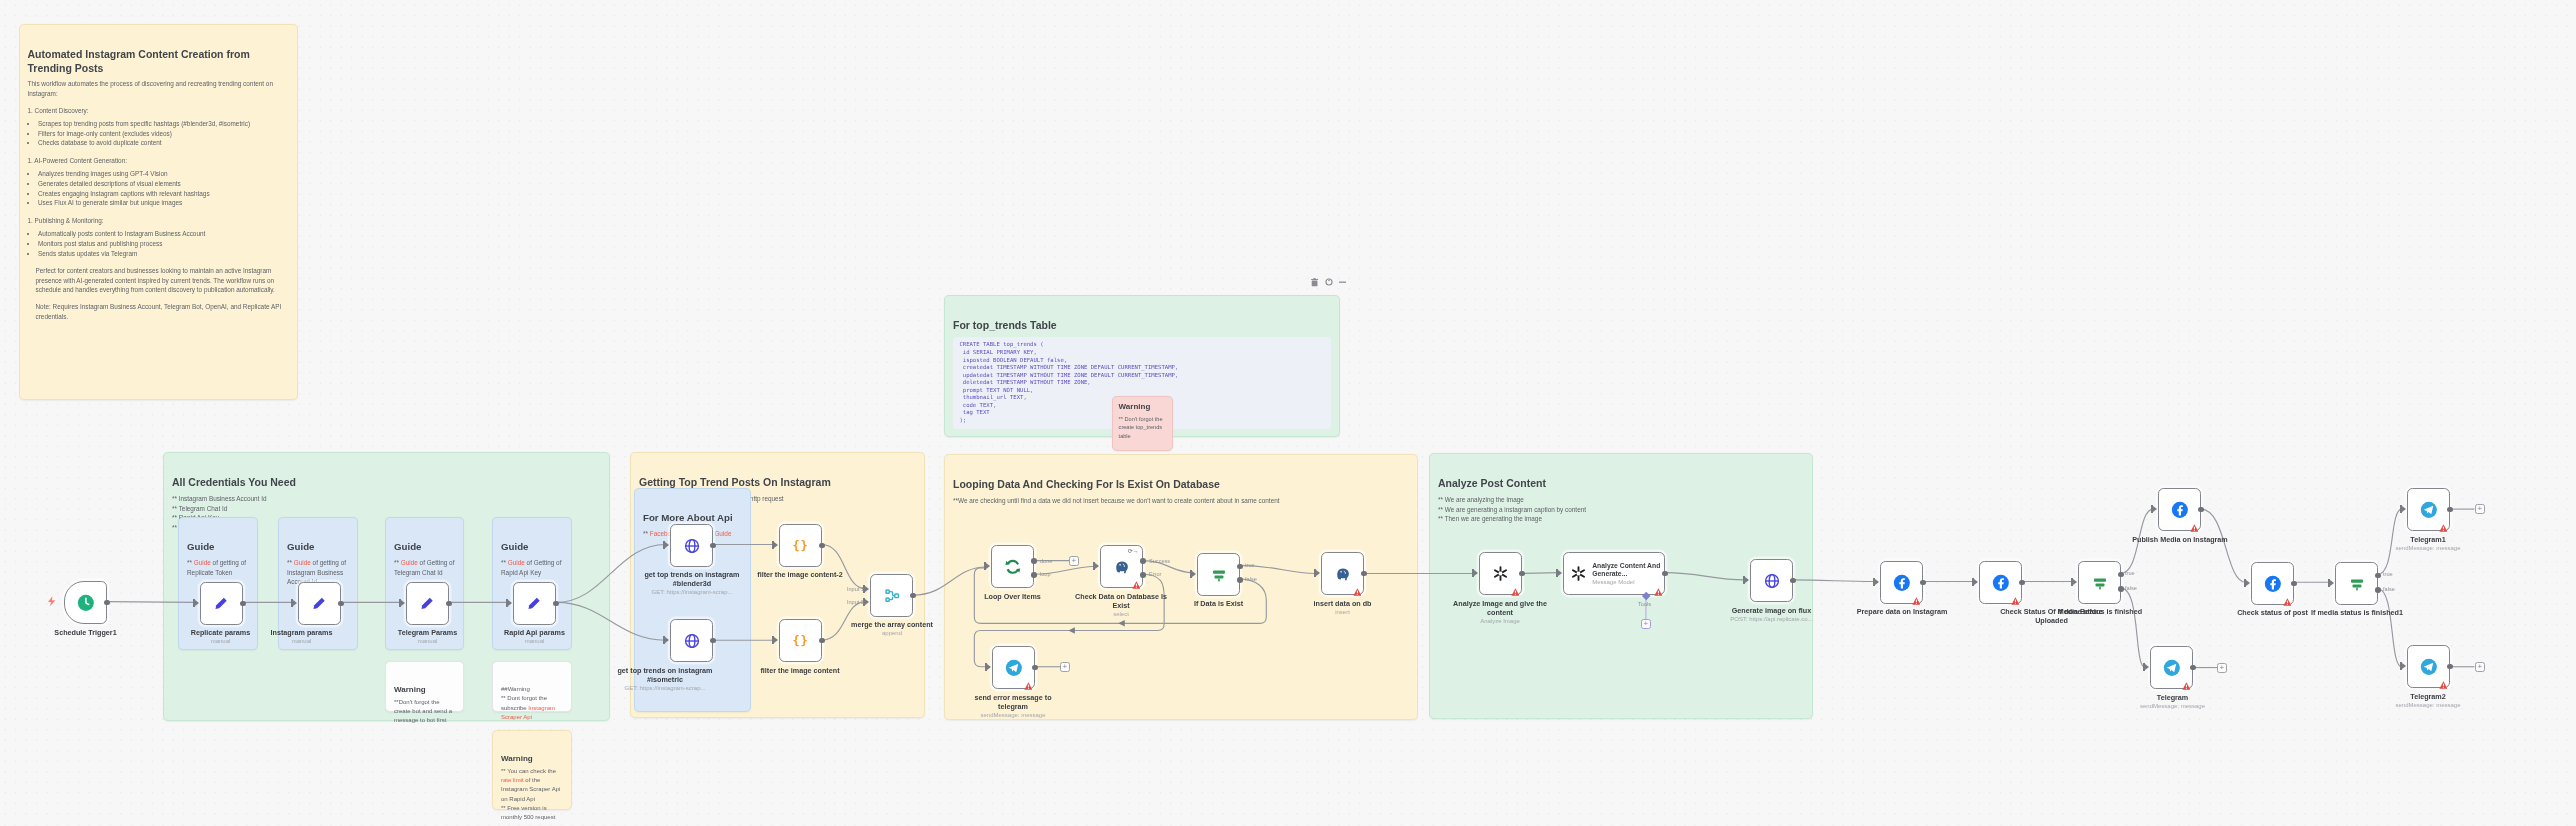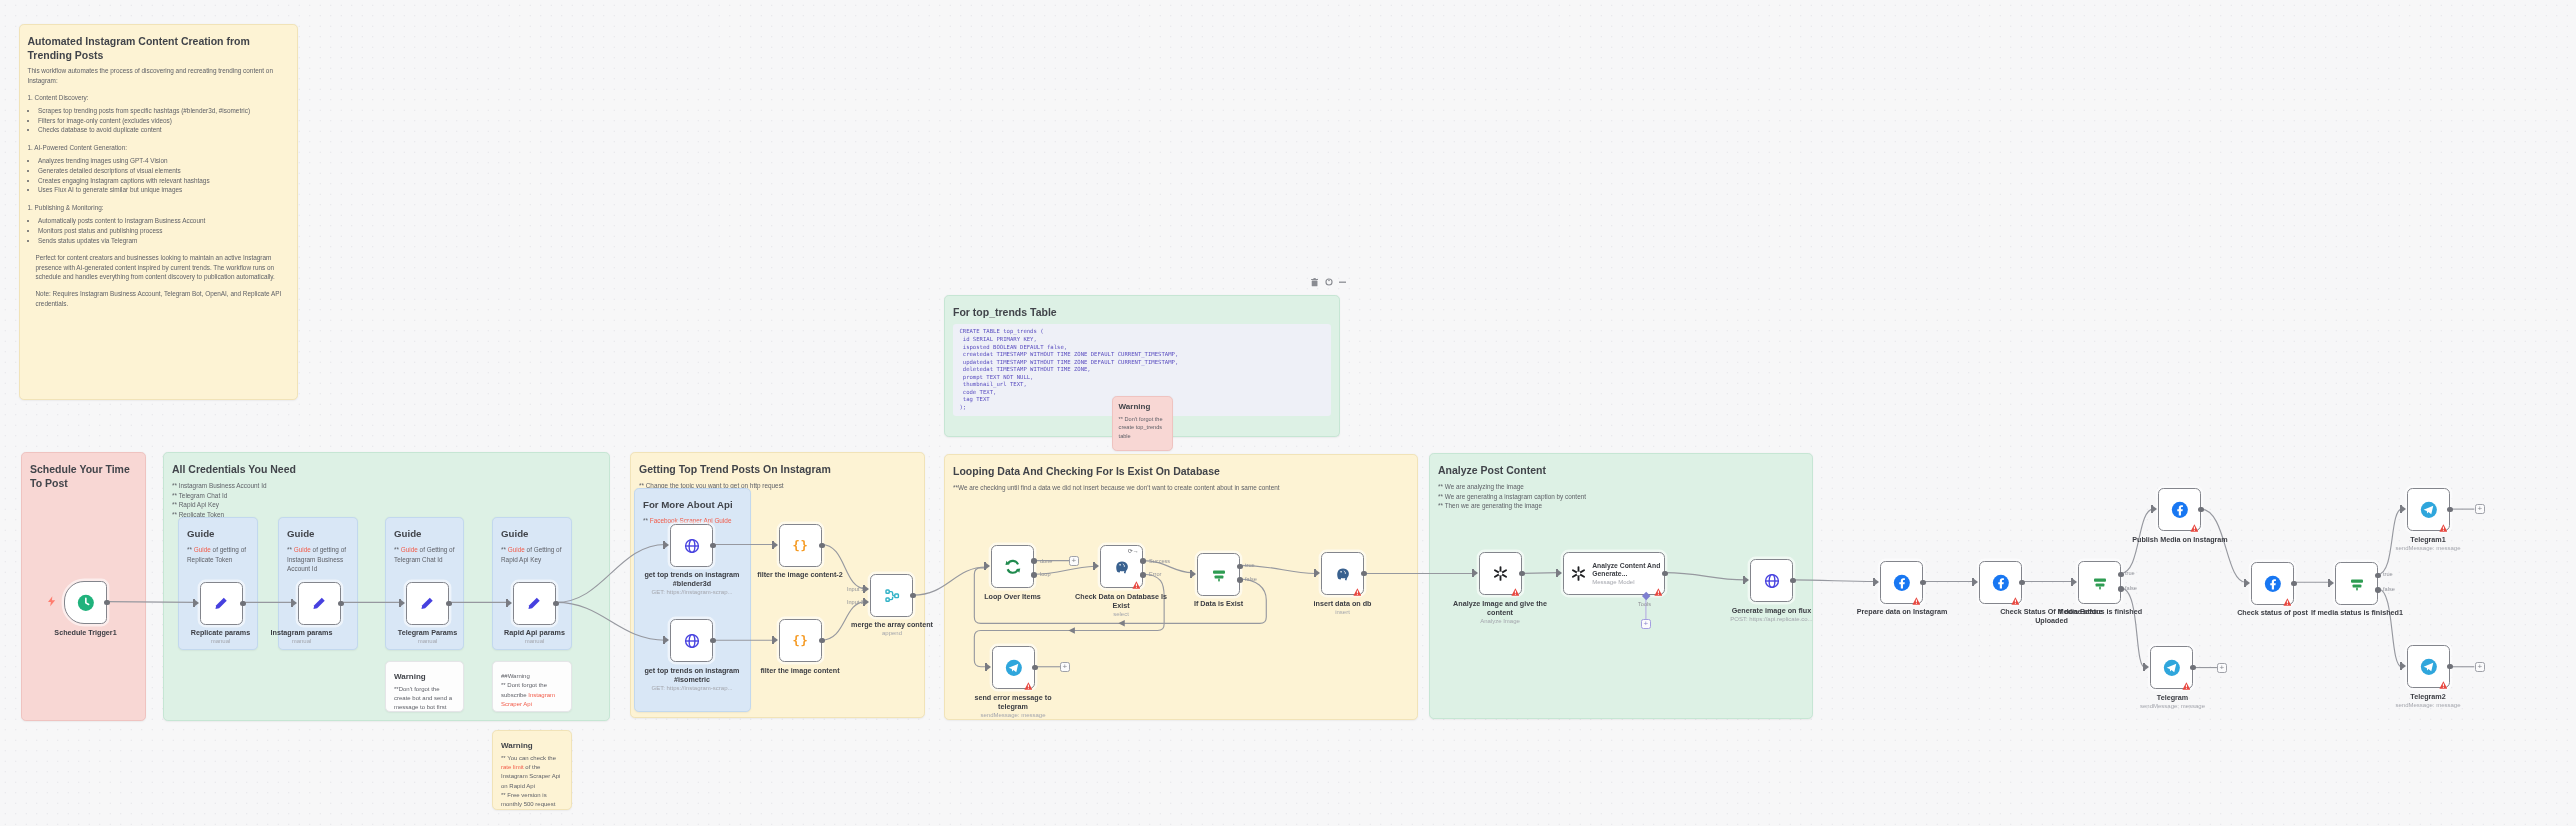--- a/index.html
+++ b/index.html
@@ -1,21 +1,21 @@
 <!DOCTYPE html>
 <html style="font-size:13px"><head>
 <meta charset="utf-8">
 <style>
   html,body{margin:0;padding:0;background:#f7f7f8;font-family:"Liberation Sans",sans-serif;}
   #canvas{position:relative;width:2576px;height:826px;overflow:hidden;
     background-color:#f7f7f8;
     background-image:radial-gradient(circle,#e0e0e3 0.8px,transparent 0.9px);
     background-size:10.5px 10.5px;}
   
-  .sticky{position:absolute;border-radius:4.8px;padding:10px 8px;box-sizing:border-box;
+  .sticky{position:absolute;border-radius:4.8px;padding:23px 8px;box-sizing:border-box;
     box-shadow:0 0.8px 1.6px rgba(0,0,0,.05);z-index:1;border:0.8px solid transparent;}
   .sticky.yellow{background:#fdf3d4;border-color:#f1e3b8;}
   .sticky.green{background:#ddf1e5;border-color:#c6e6d4;}
   .sticky.blue{background:#d9e7f6;border-color:#c2d8ee;}
   .sticky.pink{background:#f8d7d4;border-color:#efc3c0;}
   .sticky.white{background:#fdfdfd;border-color:#e5e5e8;}
   .sticky .t{font-weight:700;color:#41444a;font-size:10.5px;line-height:1.3;margin:0 0 4px 0;}
   .sticky .t.md{font-size:9.7px;}
   .sticky .t.sm{font-size:8px;}
   .sticky .b{font-size:6.4px;color:#5d5f66;line-height:1.55;}
@@ -124,23 +124,20 @@
  code TEXT,
  tag TEXT
 );</pre>
   </div>
 
   <div class="sticky pink" style="left:1112px;top:396px;width:61px;height:55px;z-index:2;padding:4.8px 5.6px">
     <div class="t sm" style="margin-bottom:2.4px">Warning</div>
     <div class="b" style="font-size:5.6px">** Don't forgot the create top_trends table</div>
   </div>
 
-  <div class="sticky pink" style="left:21px;top:452px;width:125px;height:269px">
-    <div class="t">Schedule Your Time To Post</div>
-  </div>
 
   <div class="sticky green" style="left:163px;top:452px;width:447px;height:269px">
     <div class="t">All Credentials You Need</div>
     <div class="b">
       <div>** Instagram Business Account Id</div>
       <div>** Telegram Chat Id</div>
       <div>** Rapid Api Key</div>
       <div>** Replicate Token</div>
     </div>
   </div>
@@ -348,21 +345,21 @@
     <span class="inp"></span>
     <span class="icon">
         <svg width="16" height="16" viewBox="0 0 20 20" fill="none" stroke="#4640df" stroke-width="1.7">
           <circle cx="10" cy="10" r="8"></circle>
           <ellipse cx="10" cy="10" rx="3.6" ry="8"></ellipse>
           <line x1="2" y1="10" x2="18" y2="10"></line>
         </svg>
       </span>
     <span class="dot"></span>
   </div>
-  <div class="nlabel" style="left:643px;top:666px;width:98px">
+  <div class="nlabel" style="left:616px;top:666px;width:98px">
       <div>get top trends on instagram #isometric</div>
       <div class="nsub">GET: https://instagram-scrap...</div>
     </div>
 
   <div class="node" style="left:779px;top:619px">
     <span class="inp"></span>
     <span class="brace">{}</span>
     <span class="dot"></span>
   </div>
   <div class="nlabel" style="left:751px;top:666px;width:98px">

